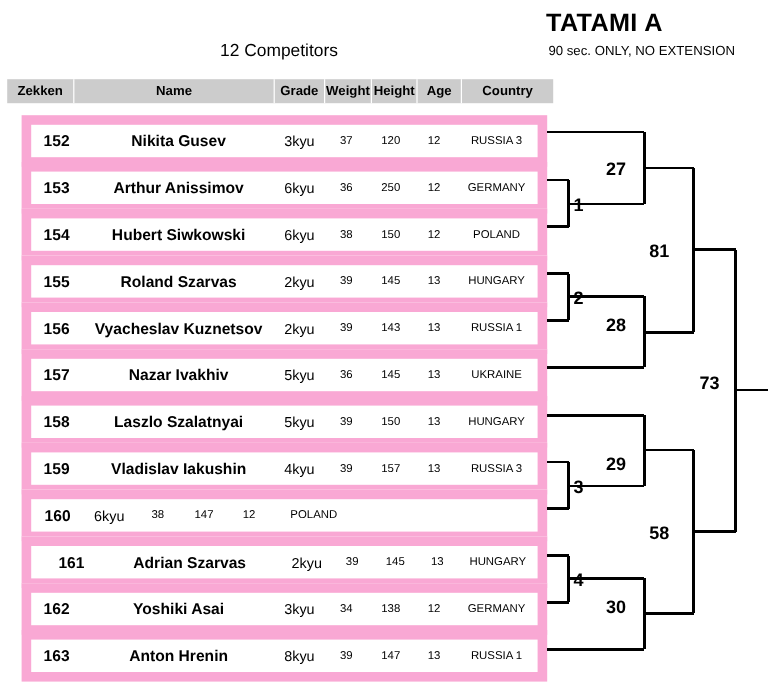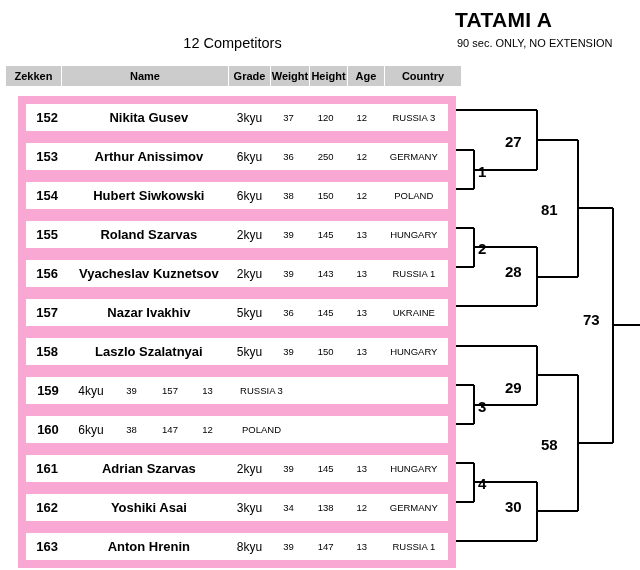--- a/index.html
+++ b/index.html
@@ -216,35 +216,36 @@
       <div class="cell zekken">158</div>
       <div class="cell name">Laszlo Szalatnyai</div>
       <div class="cell grade">5kyu</div>
       <div class="cell weight">39</div>
       <div class="cell height">150</div>
       <div class="cell age">13</div>
       <div class="cell country">HUNGARY</div>
     </div>
     <div class="row" style="top: 369px;">
       <div class="cell zekken">159</div>
+      <div class="cell name">Vladislav Iakushin</div>
       <div class="cell grade">4kyu</div>
       <div class="cell weight">39</div>
       <div class="cell height">157</div>
       <div class="cell age">13</div>
       <div class="cell country">RUSSIA 3</div>
     </div>
     <div class="row" style="top: 408px;">
       <div class="cell zekken">160</div>
       <div class="cell grade">6kyu</div>
       <div class="cell weight">38</div>
       <div class="cell height">147</div>
       <div class="cell age">12</div>
       <div class="cell country">POLAND</div>
     </div>
-    <div class="row" style="top: 447px;">
+    <div class="row" style="top: 447px; padding-left: 13px;">
       <div class="cell zekken">161</div>
       <div class="cell name">Adrian Szarvas</div>
       <div class="cell grade">2kyu</div>
       <div class="cell weight">39</div>
       <div class="cell height">145</div>
       <div class="cell age">13</div>
       <div class="cell country">HUNGARY</div>
     </div>
     <div class="row" style="top: 486px;">
       <div class="cell zekken">162</div>

